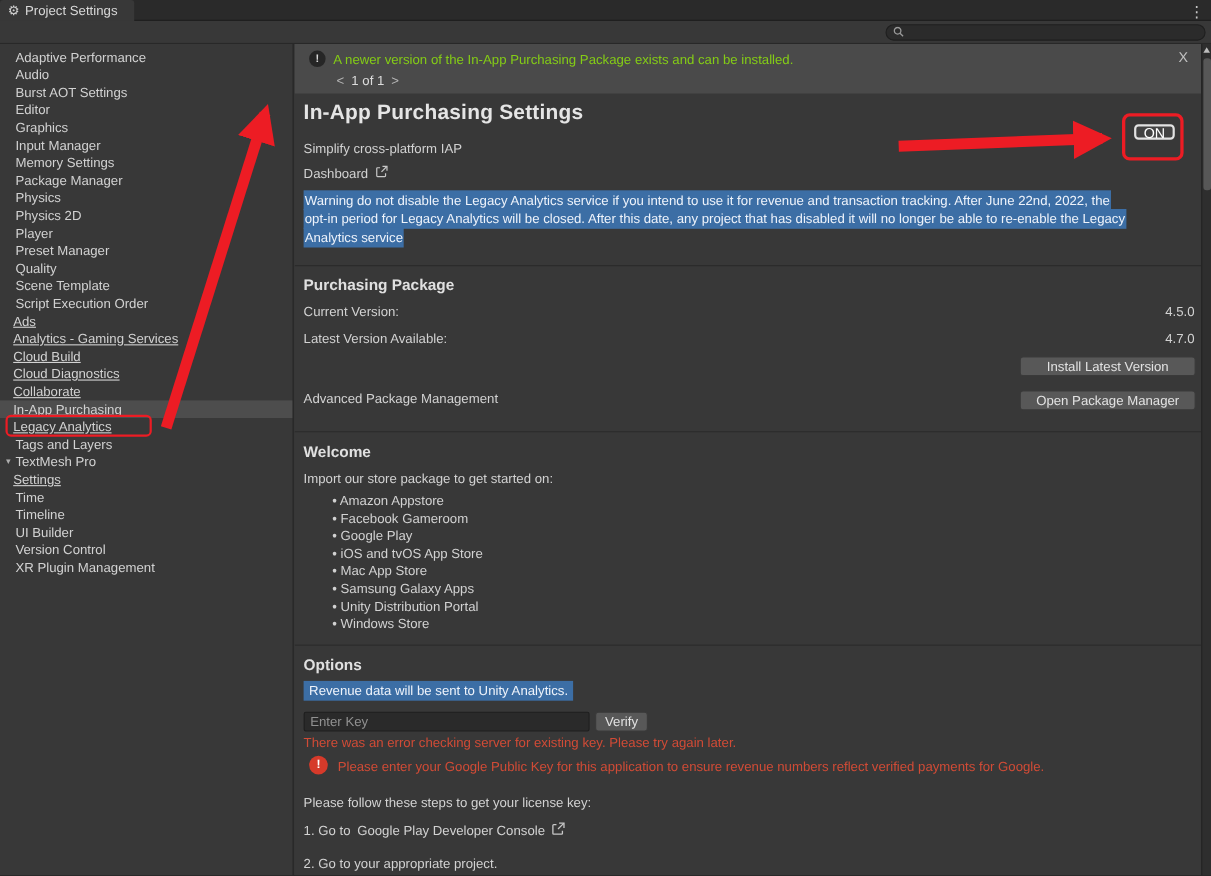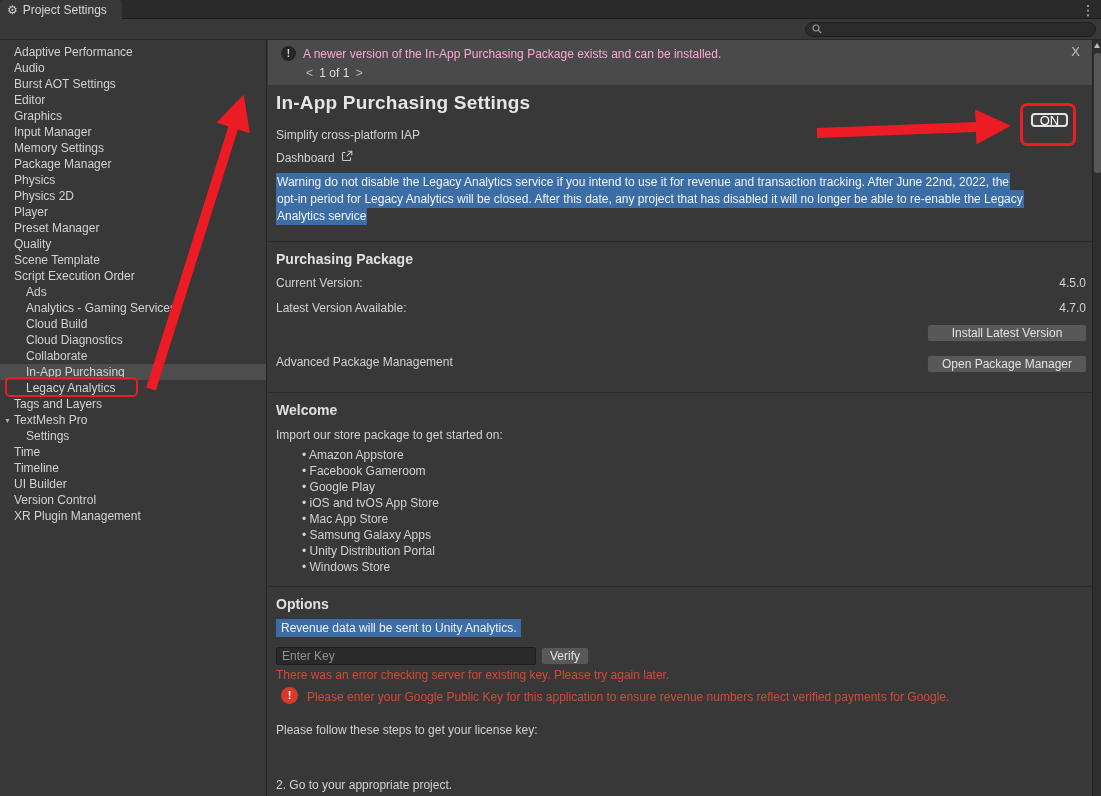--- a/index.html
+++ b/index.html
@@ -19,30 +19,30 @@
   .kebab { position:absolute; right:6px; top:2px; font-size:14px; color:#c8c8c8; cursor:pointer; }
   
   .toolbar { position:absolute; top:19px; left:0; right:0; height:21px; background:var(--bg,#383838); border-bottom:1px solid #282828; }
   .search { position:absolute; right:5px; top:3px; width:291px; height:15px; background:#2b2b2b;
             border:1px solid #1f1f1f; border-radius:8px; display:flex; align-items:center; padding:0 6px; gap:4px; }
   .search input { flex:1; background:transparent; border:none; outline:none; color:#d2d2d2; font:inherit; font-size:11px; height:100%; padding:0; }
   
   .sidebar { position:absolute; top:40px; left:0; width:267px; bottom:0; background:var(--bg,#383838);
              border-right:1px solid #242424; padding-top:4px; overflow:hidden; }
   .side-item { height:16px; line-height:16px; padding-left:14px; position:relative; cursor:pointer; white-space:nowrap; color:#d2d2d2; }
-  .side-item.level1 { padding-left:26px; }
+  .side-item.level1 { padding-left:12px;text-decoration:underline; }
   .side-item.selected { background:#4d4d4d; }
   .side-item .tri { position:absolute; left:2px; top:1px; font-size:7px; color:#aeaeae; display:none; width:11px; text-align:center; }
   .side-item.expandable .tri { display:inline-block; }
   
   .main { position:absolute; left:268px; top:40px; right:9px; bottom:0; background:var(--bg,#383838); }
   .banner { position:absolute; left:0; top:0; right:0; height:45px; background:var(--banner-bg,#4a4a4a); }
   .info-badge { position:absolute; left:13px; top:6px; width:15px; height:15px; border-radius:50%;
                 background:#262626; color:#d8d8d8; font-size:10px; font-weight:bold; text-align:center; line-height:15px; }
-  .banner-msg { position:absolute; left:35px; top:7px; color:#f9a8d4; }
+  .banner-msg { position:absolute; left:35px; top:7px; color:#84cc16; }
   .pager { position:absolute; left:35px; top:26px; color:#dcdcdc; }
   .pager .pg { color:#b8b8b8; cursor:pointer; padding:0 3px; }
   .banner-close { position:absolute; right:12px; top:4px; font-size:13px; color:#c0c0c0; cursor:pointer; }
   .page-title { position:absolute; left:8px; top:52px; font-size:19px; font-weight:600; color:#e5e5e5; letter-spacing:.2px; }
   .ann-toggle { position:absolute; left:752px; top:63px; width:56px; height:43px;
                 border:3px solid var(--annotation-red,#ed1c24); border-radius:7px; z-index:45; }
   .on-btn { position:absolute; left:8px; top:7px; width:37px; height:14px; border:2px solid #e2e2e2; border-radius:4px;
             background:#424242; color:#ffffff; font-size:13px; display:flex; align-items:center; justify-content:center; cursor:pointer; }
   .simplify { position:absolute; left:8px; top:88px; }
   .dashboard { position:absolute; left:8px; top:110px; display:inline-flex; align-items:center; gap:6px; cursor:pointer; }
@@ -314,20 +314,31 @@
     <div class="sec-h" style="top:556px">Options</div>
     <div class="chip-wrap">
       <span class="chip">Revenue data will be sent to Unity Analytics.</span>
     </div>
     <input class="key-input" placeholder="Enter Key" style="">
     <div class="u-btn" style="left:273px; top:607px; width:48px;">Verify</div>
     <div class="abs err" style="left:8px; top:628px;">There was an error checking server for existing key. Please try again later.</div>
     <div class="err-badge">!</div>
     <div class="abs err" style="left:39px; top:650px;">Please enter your Google Public Key for this application to ensure revenue numbers reflect verified payments for Google.</div>
     <div class="abs" style="left:8px; top:683px;">Please follow these steps to get your license key:</div>
+    <div class="abs" style="left:8px; top:707px; display:inline-flex; align-items:center; gap:6px;">
+      <span>1. Go to</span>
+      <span style="cursor:pointer;">Google Play Developer Console</span>
+      <span class="ext-icon">
+        <svg width="13" height="13" viewBox="0 0 12 12">
+            <path d="M4.5 2.5 H2.2 a.7.7 0 0 0 -.7.7 v6.6 a.7.7 0 0 0 .7.7 h6.6 a.7.7 0 0 0 .7-.7 V7.5" fill="none" stroke="#c8c8c8" stroke-width="1.1"></path>
+            <path d="M6.7 1.2 h4.1 v4.1" fill="none" stroke="#c8c8c8" stroke-width="1.1"></path>
+            <path d="M10.6 1.4 L5.8 6.2" fill="none" stroke="#c8c8c8" stroke-width="1.1"></path>
+          </svg>
+      </span>
+    </div>
     <div class="abs" style="left:8px; top:738px;">2. Go to your appropriate project.</div>
   </div>
 
   <div class="scrollbar">
     <div class="scroll-up"></div>
     <div class="scroll-thumb"></div>
   </div>
 
   <div class="ann-sidebar"></div>
 

